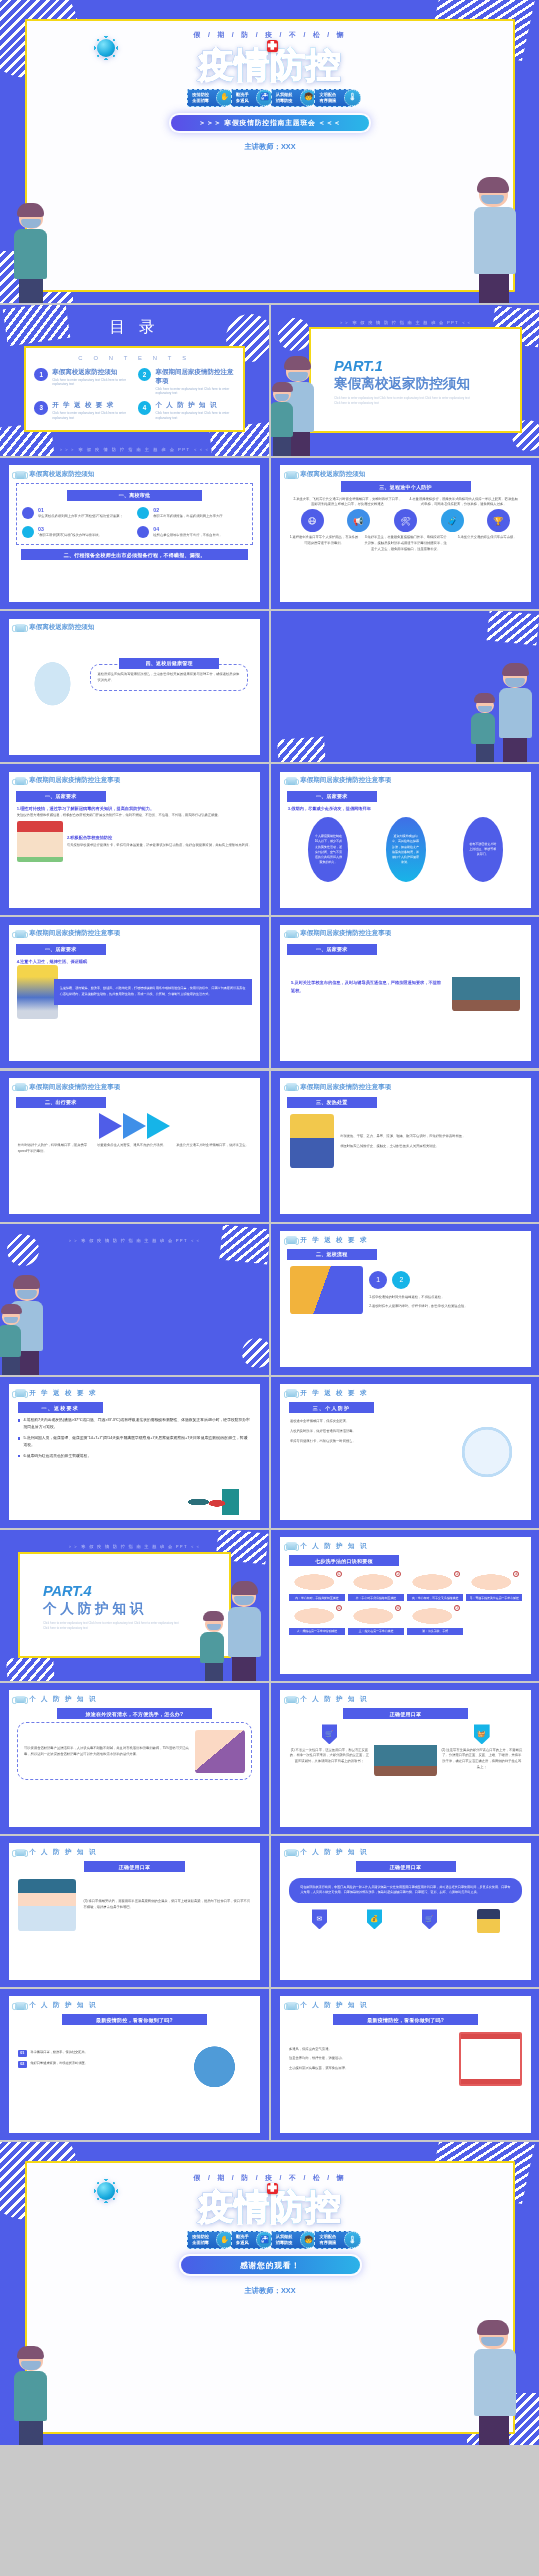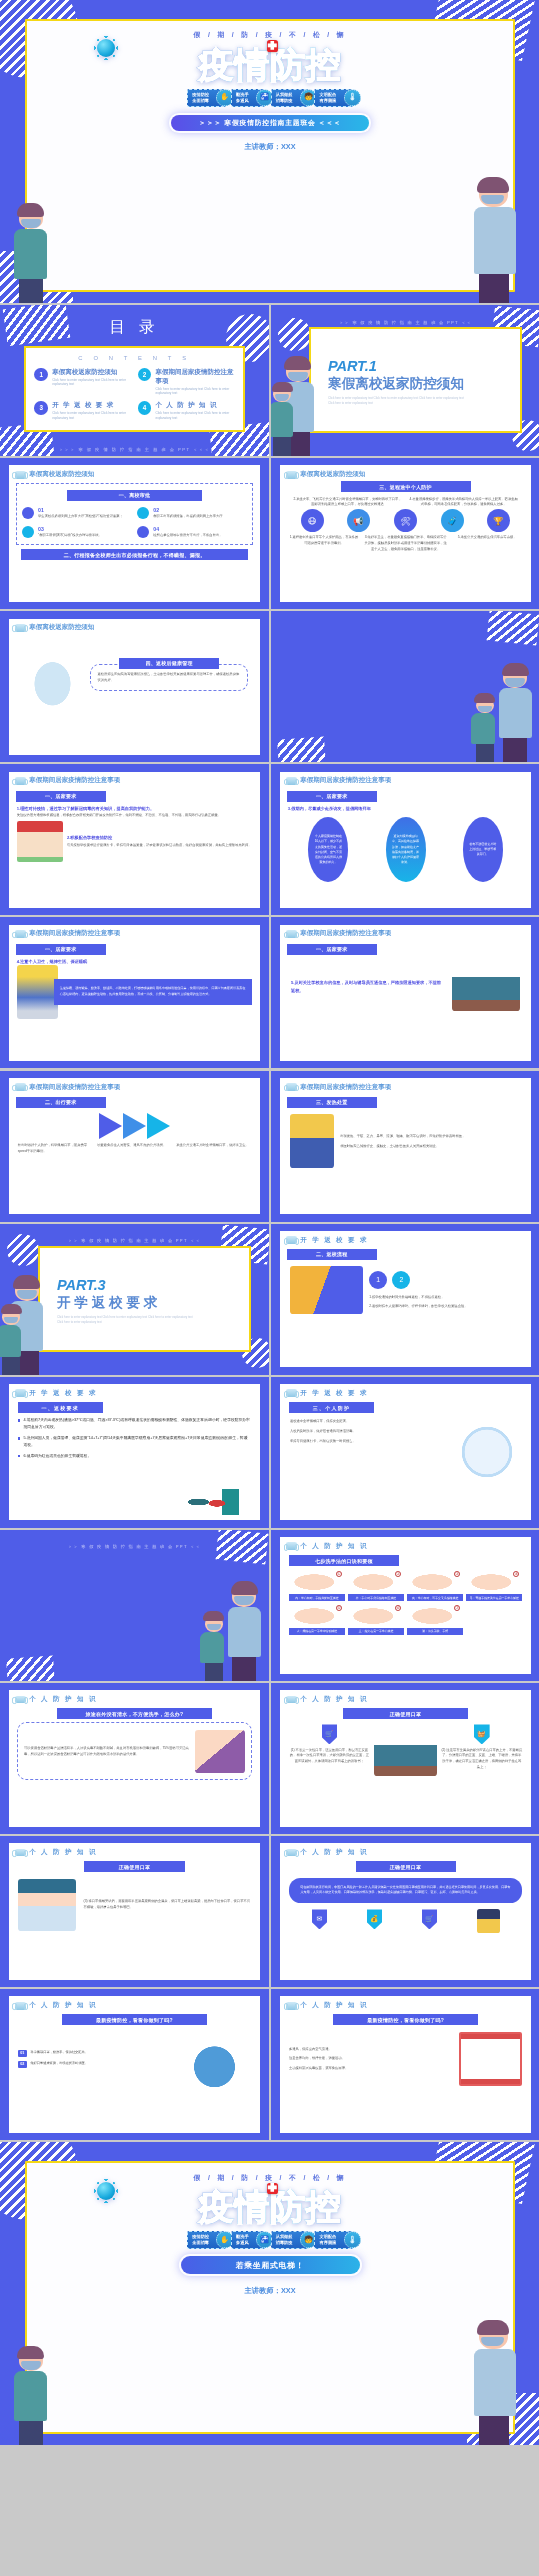--- a/index.html
+++ b/index.html
@@ -147,21 +147,21 @@
   .toc-p{ color:#9ab0d0; font-size:3.1px; line-height:1.5; margin-top:1px; }
   .footbar{
     position:absolute; left:0; right:0; bottom:4.2px; text-align:center;
     color:rgba(255,255,255,.62); font-size:4.2px; letter-spacing:.35em;
   }
   
   .part-card{
     position:absolute; left:38px; right:18px; top:22px; bottom:23px;
     background:#fff; border:2.1px solid #f5d815;
   }
-  .part-inner{ padding:29px 0 0 17px; }
+  .part-inner{ padding:29px 0 0 23px; }
   .part-kicker{ color:#2f8fd8; font-size:14.6px; font-weight:900; font-style:italic; letter-spacing:-.01em; }
   .part-h{ color:#5a8ad2; font-size:13.6px; font-weight:700; margin-top:1px; }
   .part-p{ color:#b9c6da; font-size:2.9px; line-height:1.8; margin-top:3.1px; max-width:141px; }
   .ribbon{
     position:absolute; left:0; right:0; top:14.6px; text-align:center;
     color:rgba(255,255,255,.65); font-size:4.2px; letter-spacing:.3em;
   }
   
   .c-head{ display:flex; align-items:center; gap:3.1px; padding:4.7px 0 0 5.2px; }
   .mask-ico{ width:11.5px;height:7.8px;border-radius:2.1px;background:linear-gradient(180deg,#cfeaf8,#8fc8e6); position:relative; flex:0 0 11.5px;}
@@ -586,27 +586,20 @@
     </div>
   </div>
 
   <div class="row">
     <div class="slide">
       <div class="dots"></div>
       <div class="stripes stripe-circle" style="left:7.3px;top:10.5px;width:32px;height:32px;"></div>
       <div class="stripes" style="right:0;top:3.1px;width:48px;height:35px;transform:rotate(6deg);"></div>
       <div class="stripes stripe-circle" style="right:-3.1px;bottom:6.3px;width:30px;height:30px;"></div>
       <div class="ribbon">＞＞ 寒 假 疫 情 防 控 指 南 主 题 班 会 PPT ＜＜</div>
-      <div class="part-card">
-        <div class="part-inner">
-          <div class="part-kicker">PART.3</div>
-          <div class="part-h">开 学 返 校 要 求</div>
-          <div class="part-p">Click here to enter explanatory text Click here to enter explanatory text Click here to enter explanatory text Click here to enter explanatory text</div>
-        </div>
-      </div>
       <div class="person" style="left:14.6px;bottom:0;">
         <div class="p-head">
             <div class="p-hair"></div>
             <div class="p-mask"></div>
           </div>
         <div class="p-body"></div>
         <div class="p-legs"></div>
       </div>
       <div class="person" style="left:2.1px;bottom:0;">
         <div class="p-head" style="width:18px;height:16.7px">
@@ -684,20 +677,27 @@
       </div>
     </div>
   </div>
 
   <div class="row">
     <div class="slide">
       <div class="dots"></div>
       <div class="stripes" style="right:2.1px;top:1px;width:50px;height:31px;transform:rotate(6deg);"></div>
       <div class="stripes" style="left:7.3px;bottom:-5.2px;width:47px;height:29px;transform:rotate(-4deg);"></div>
       <div class="ribbon">＞＞ 寒 假 疫 情 防 控 指 南 主 题 班 会 PPT ＜＜</div>
+      <div class="part-card" style="left:18px;right:38px;">
+        <div class="part-inner">
+          <div class="part-kicker">PART.4</div>
+          <div class="part-h">个 人 防 护 知 识</div>
+          <div class="part-p">Click here to enter explanatory text Click here to enter explanatory text Click here to enter explanatory text Click here to enter explanatory text</div>
+        </div>
+      </div>
       <div class="person" style="right:8.4px;bottom:0;">
         <div class="p-head">
             <div class="p-hair"></div>
             <div class="p-mask"></div>
           </div>
         <div class="p-body"></div>
         <div class="p-legs"></div>
       </div>
       <div class="person" style="right:45px;bottom:0;">
         <div class="p-head" style="width:18px;height:16.7px">
@@ -913,21 +913,21 @@
               <span class="b-txt">从我做起
 消毒防疫</span>
               <span class="b-circ">🧒</span>
             </div>
           <div class="badge">
               <span class="b-txt">文明配合
 有序测温</span>
               <span class="b-circ">🌡</span>
             </div>
         </div>
-        <div class="thanksbar">若乘坐厢式电梯！</div>
+        <div class="thanksbar">感谢您的观看！</div>
         <div class="teacher">主讲教师：XXX</div>
       </div>
 
       <div class="person" style="left:19px;bottom:0;">
         <div class="p-head">
             <div class="p-hair"></div>
             <div class="p-mask"></div>
           </div>
         <div class="p-body" style="background:#4f9a9e"></div>
         <div class="p-legs" style="background:#3d4470"></div>

